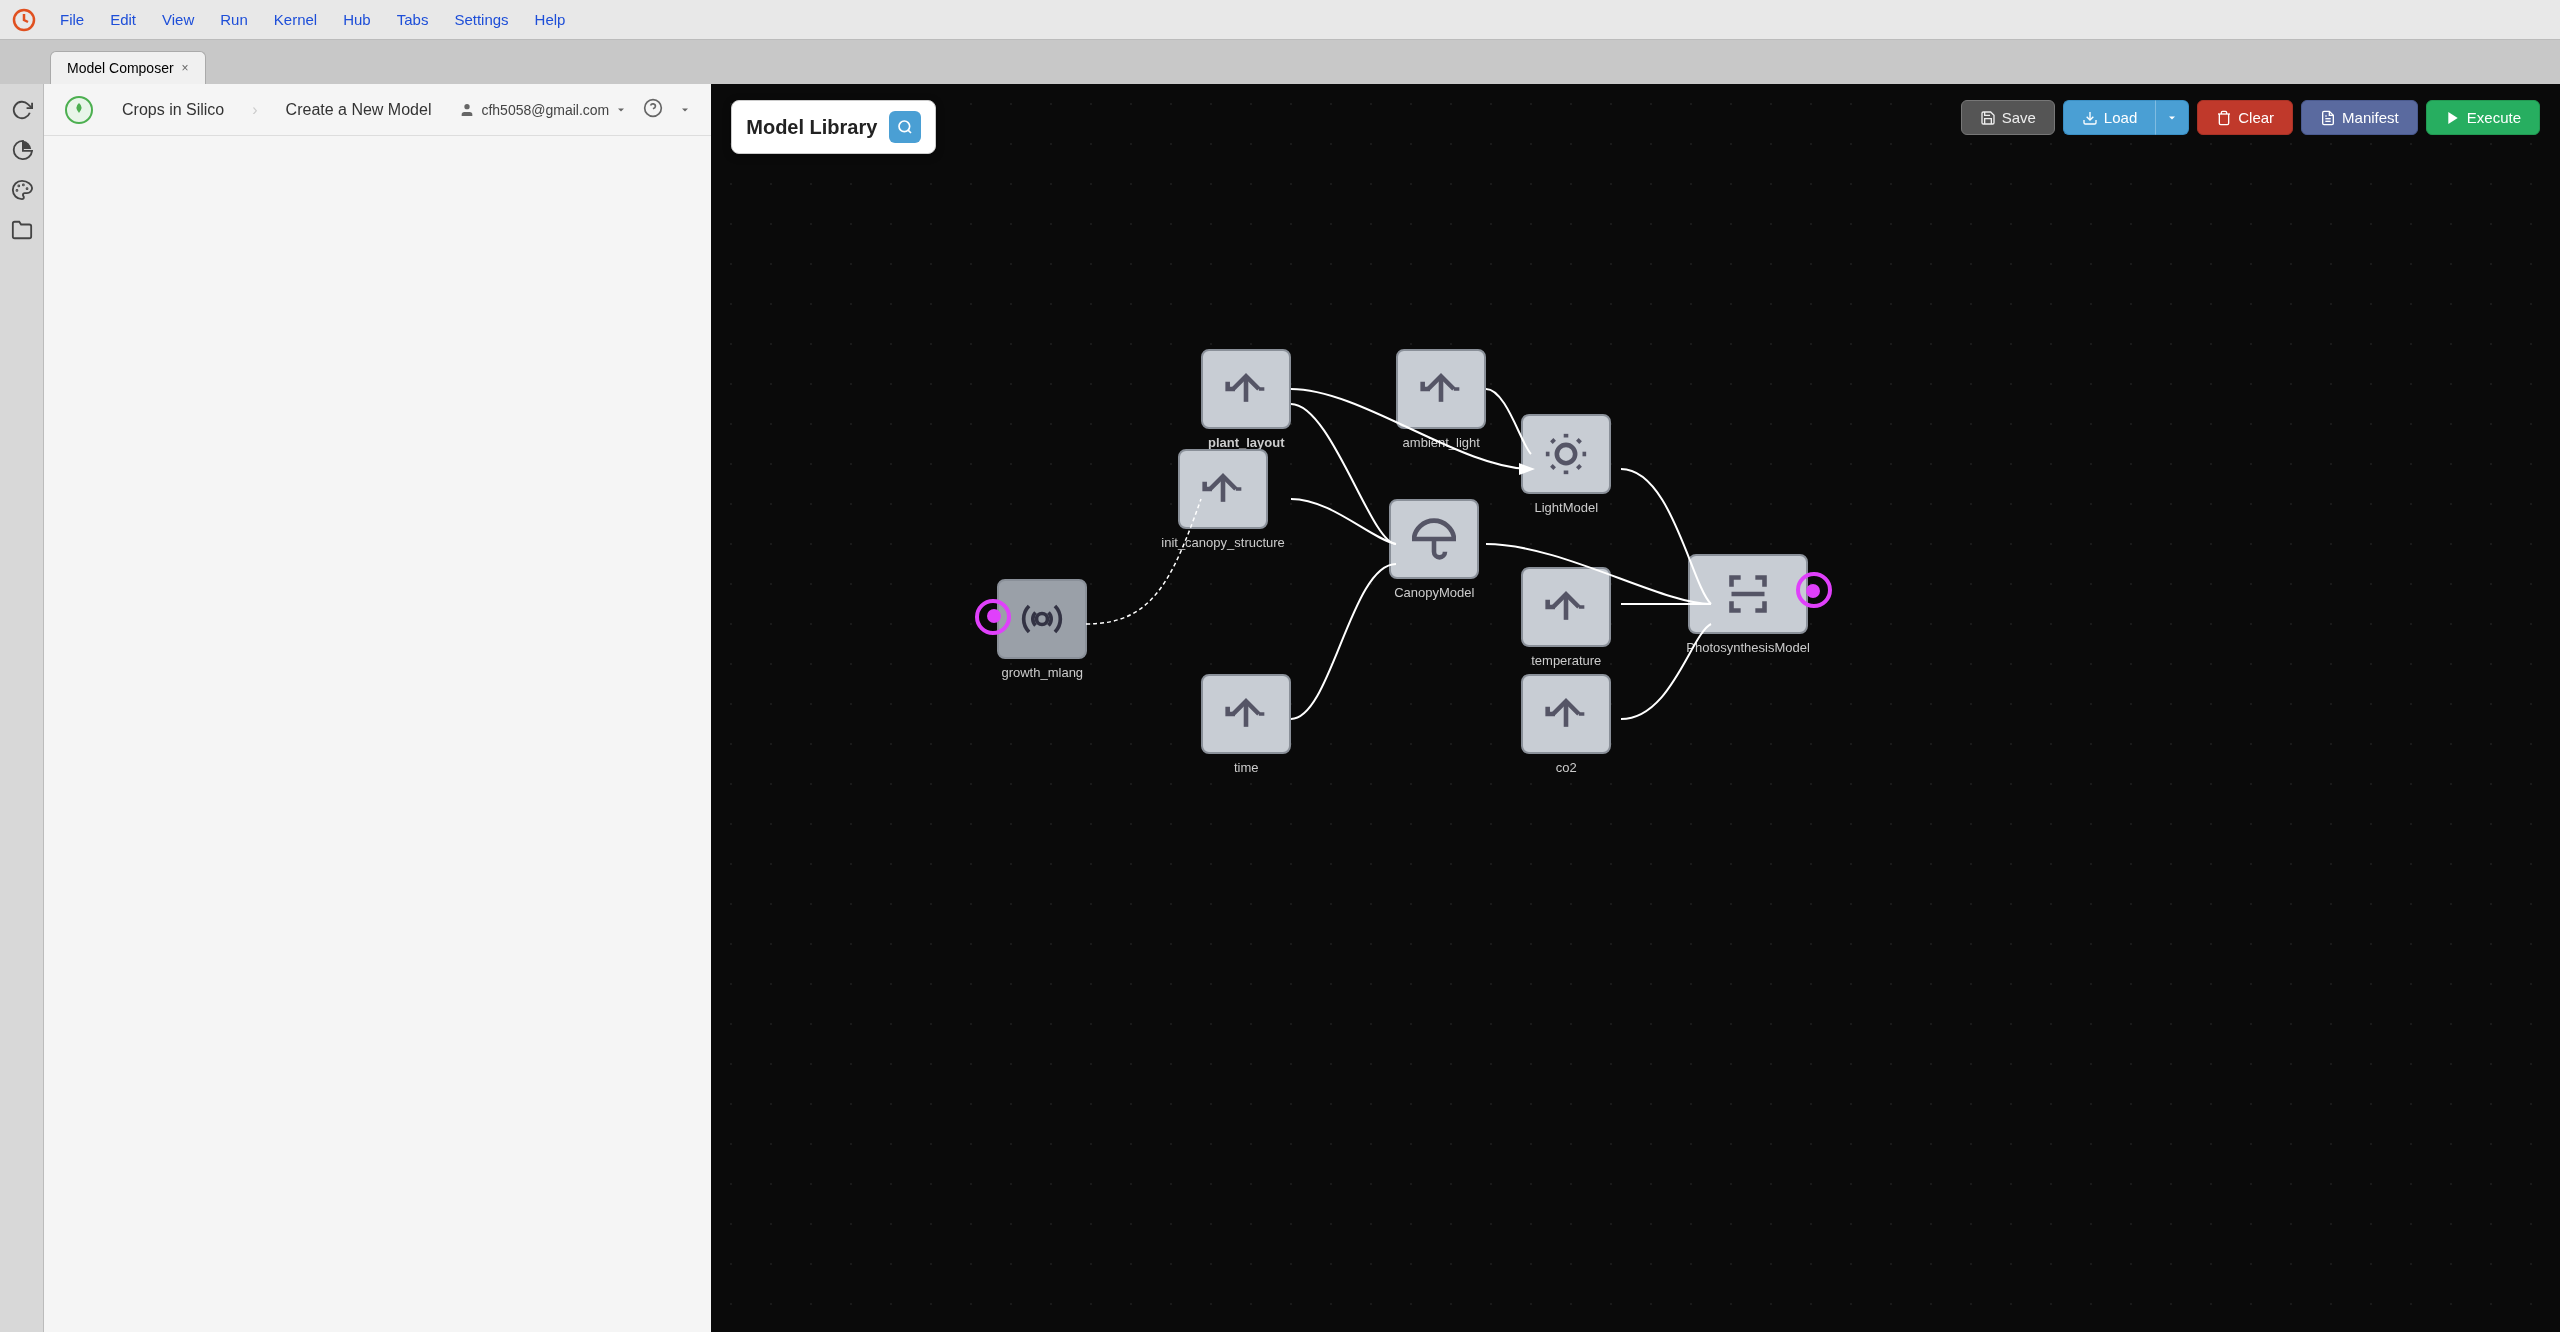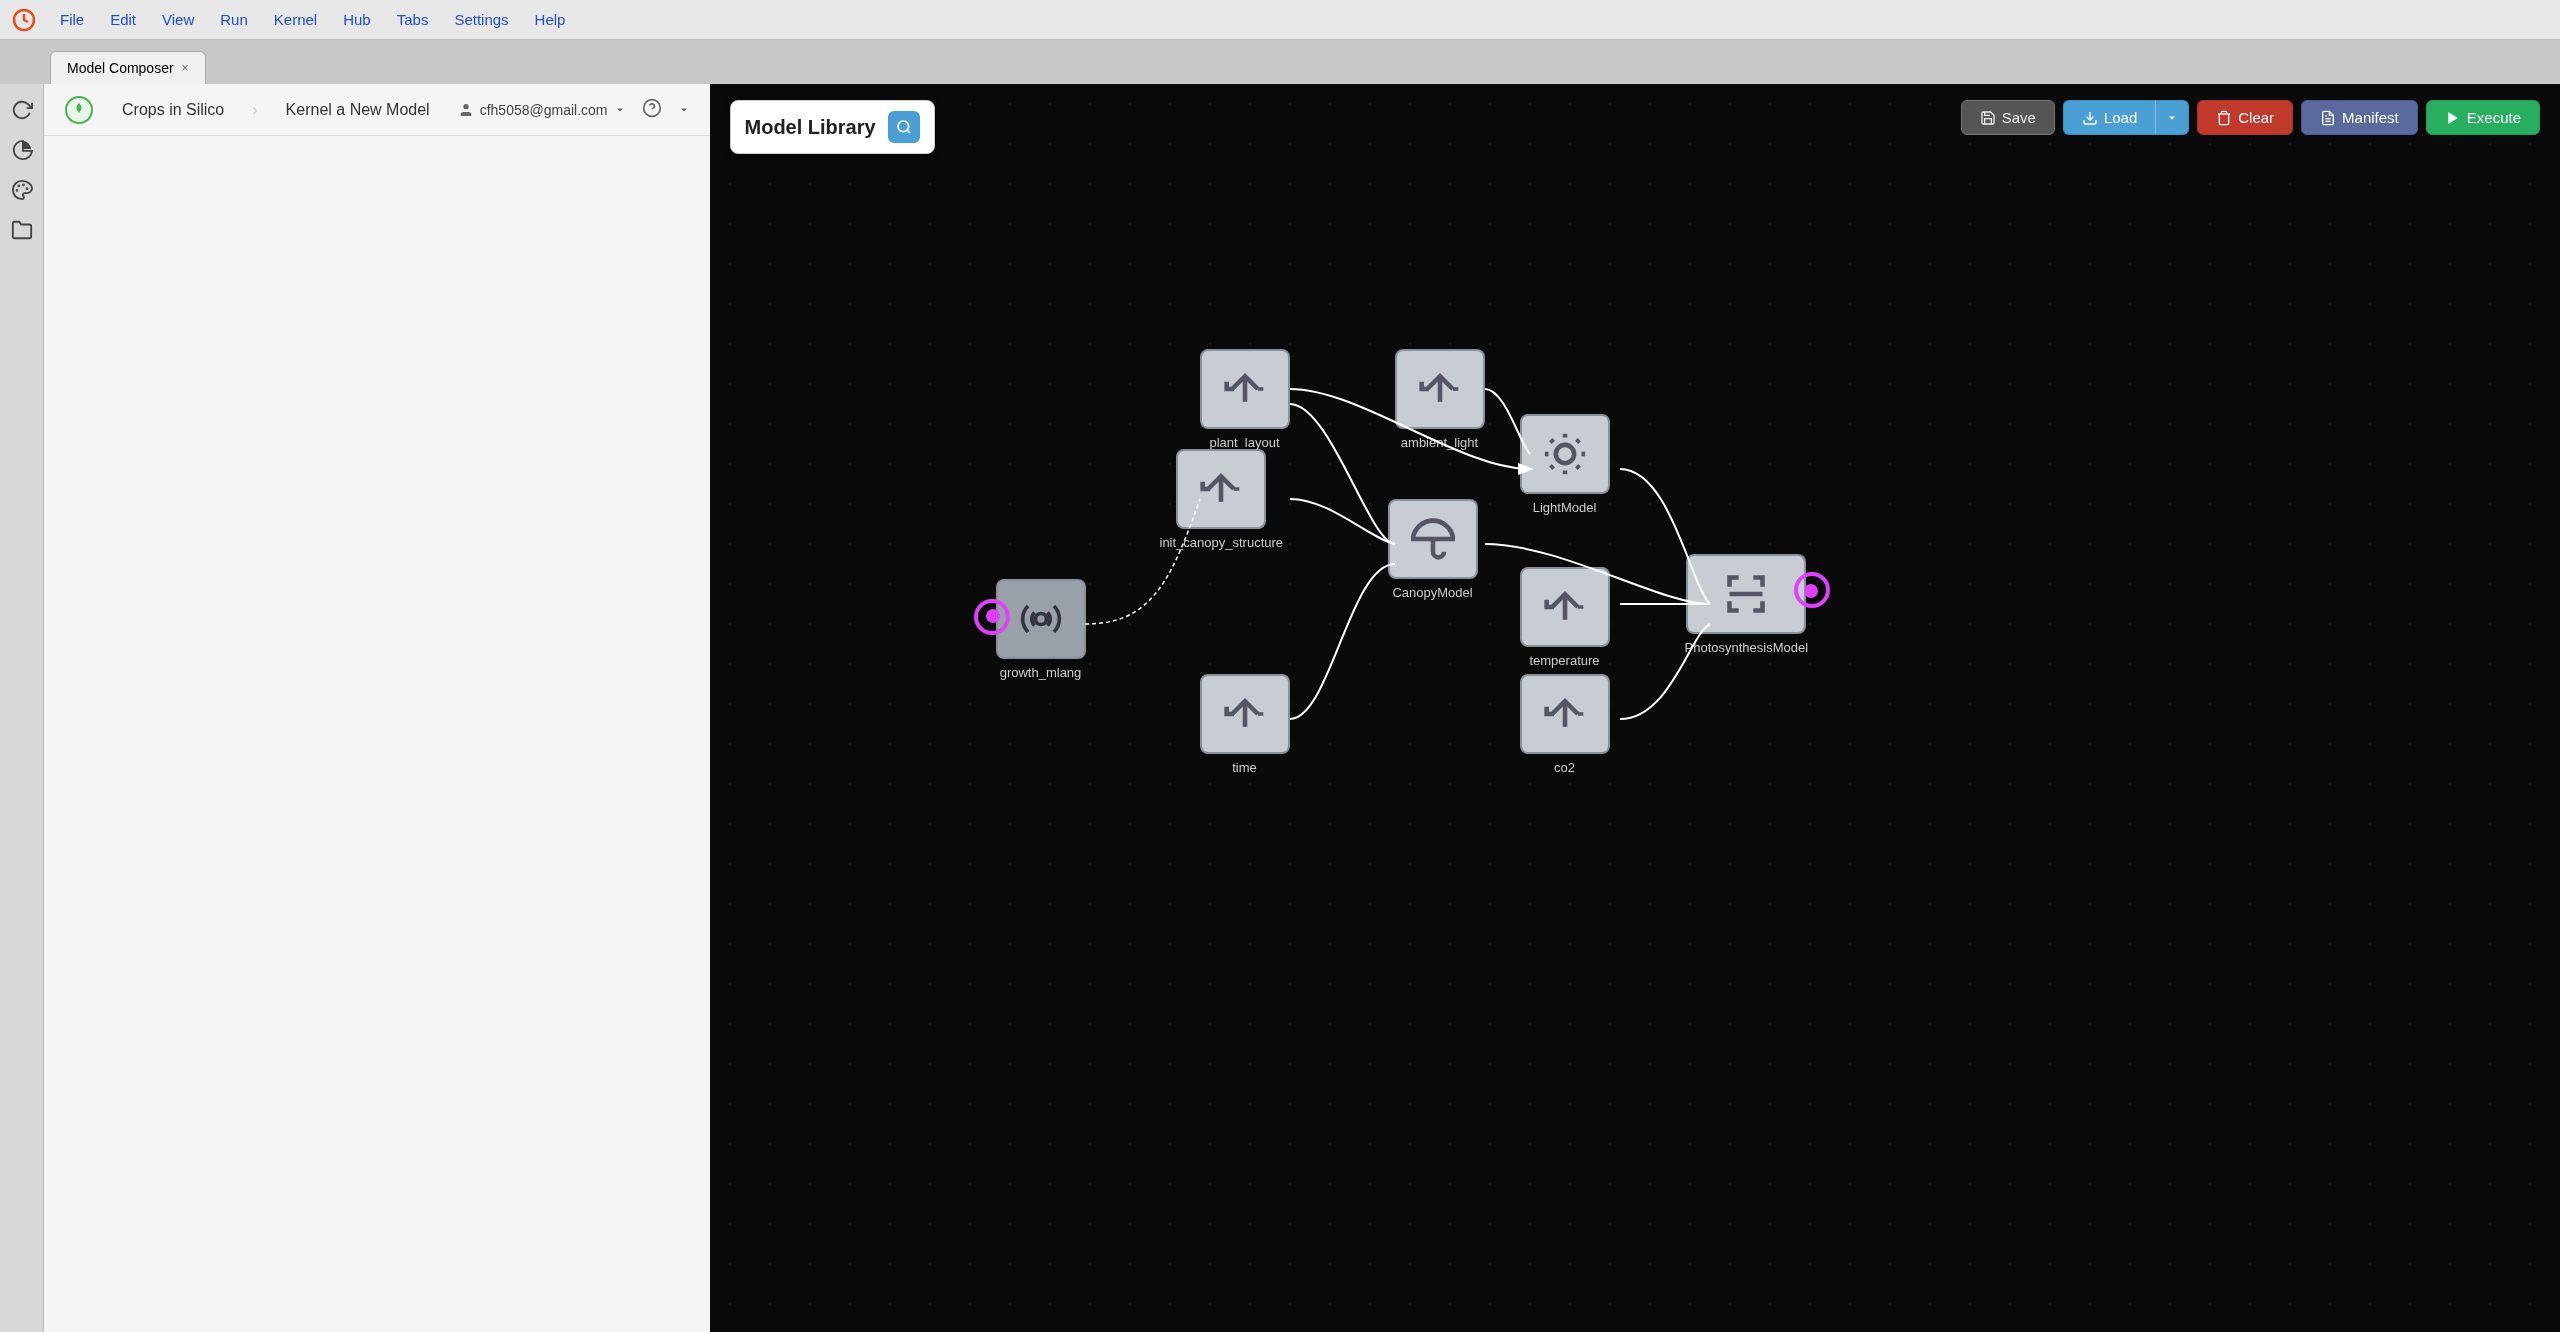--- a/index.html
+++ b/index.html
@@ -286,21 +286,21 @@
 
   <div id="top-nav">
     <div class="nav-logo">
       <svg viewBox="0 0 30 30" width="30" height="30">
         <circle cx="15" cy="15" r="13" fill="#e8f5e9" stroke="#4caf50" stroke-width="2"></circle>
         <path d="M15 8 Q20 12 15 18 Q10 12 15 8Z" fill="#4caf50"></path>
       </svg>
     </div>
     <span class="nav-link">Crops in Silico</span>
     <span class="nav-separator">›</span>
-    <span class="nav-link">Kernel a New Model</span>
+    <span class="nav-link">Create a New Model</span>
     <div class="nav-right">
       <div class="user-info">
         <svg width="16" height="16" viewBox="0 0 24 24" fill="#666">
           <path d="M20 21v-2a4 4 0 0 0-4-4H8a4 4 0 0 0-4 4v2"></path>
           <circle cx="12" cy="7" r="4"></circle>
         </svg>
         <span>cfh5058@gmail.com</span>
         <svg width="12" height="12" viewBox="0 0 24 24" fill="#666">
             <polyline points="6 9 12 15 18 9"></polyline>
           </svg>
@@ -401,21 +401,21 @@
         <span>Manifest</span>
       </button>
       <button class="toolbar-btn btn-execute">
         <svg width="16" height="16" viewBox="0 0 24 24" fill="white">
           <polygon points="5 3 19 12 5 21 5 3"></polygon>
         </svg>
         <span>Execute</span>
       </button>
     </div>
 
-    <div class="node" style="left:490px; top:265px;">
+    <div class="node" style="left:490px; top:265px;font-weight:bold;">
       <div class="node-box">
         <svg viewBox="0 0 24 24" fill="none" stroke="#556" stroke-width="2.5" width="44" height="44">
           <polyline points="5 12 12 5 19 12"></polyline>
           <line x1="12" y1="5" x2="12" y2="19"></line>
           <path d="M5 12 H2 M19 12 H22" stroke-width="2"></path>
           <polyline points="2 8 2 12 6 12"></polyline>
         </svg>
       </div>
       <span class="node-label">plant_layout</span>
     </div>

